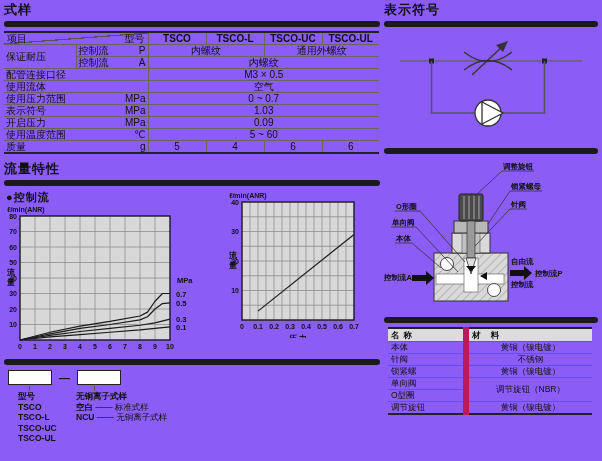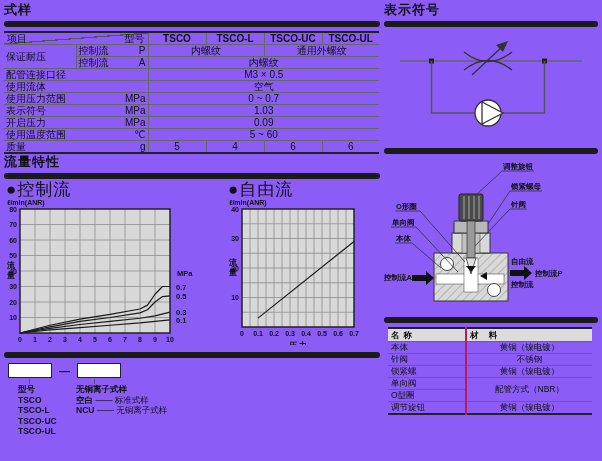--- a/index.html
+++ b/index.html
@@ -19,40 +19,40 @@
   table.spec td.rt{text-align:right;}
   table.spec td.b{font-weight:bold;}
   td.diag{position:relative;background:
     linear-gradient(to bottom right,transparent calc(50% - 0.6px),#555 calc(50% - 0.6px),#555 calc(50% + 0.6px),transparent calc(50% + 0.6px));}
   td.diag .tl{position:absolute;left:3px;top:0;}
   td.diag .br{position:absolute;right:3px;top:0;}
   
   .charts{display:flex;margin:2px 0 0 0;}
   .chart-block{position:relative;}
   .chart-block.second{margin-left:22px;}
-  .chart-head{font-size:17px;font-weight:normal;line-height:14px;margin:0 0 0 2px;letter-spacing:1px;}
+  .chart-head{font-size:11px;font-weight:bold;line-height:14px;margin:0 0 0 2px;letter-spacing:1px;}
   
   .order-diagram{position:relative;margin-top:2px;font-size:8.5px;}
   .order-boxes{display:flex;align-items:center;height:17px;}
   .obox{width:42px;height:13px;border:1.5px solid #222;background:#fff;}
   .obox.first{margin-left:4px;}
   .odash{margin:0 7px;font-weight:bold;font-size:11px;}
   .oconn{position:absolute;width:1px;background:#555;height:5px;top:17px;}
   .order-cols{display:flex;margin-top:5px;}
   .ocol1{margin-left:14px;width:54px;line-height:10.5px;font-weight:bold;}
   .ocol2{margin-left:4px;line-height:10.5px;}
   .ocol2 .hd{font-weight:bold;}
   .ocol2 b{font-weight:bold;text-align:right;}
   
   table.parts{border-collapse:collapse;table-layout:fixed;width:204px;font-size:8.5px;
     border-top:2px solid #222;border-bottom:2px solid #222;margin:3px 0 0 4px;}
   table.parts td{padding:0 3px;height:11px;line-height:11px;white-space:nowrap;}
   table.parts tr.hdr td{background:#dcdcdc;text-align:left;font-weight:bold;height:12px;letter-spacing:4px;}
   table.parts tr+tr td{border-top:1px solid #666;}
-  table.parts td.v{border-left:2px solid #be185d;}
+  table.parts td.v{border-left:6px solid #be185d;}
   table.parts td.mat{text-align:center;}
   svg text{fill:#111;}
 </style>
 </head>
 <body>
 
 <div class="page">
 
   <div class="col-left">
 
@@ -126,21 +126,21 @@
         <td colspan="2">质量</td>
         <td class="rt">g</td>
         <td class="v c">5</td>
         <td class="v c">4</td>
         <td class="v c">6</td>
         <td class="v c">6</td>
       </tr>
     </tbody>
       </table>
 
-    <h2 class="sec" style="">流量特性</h2>
+    <h2 class="sec" style="margin-top:7px;">流量特性</h2>
     <div class="bar"></div>
 
     <div class="charts">
       <div class="chart-block">
         <div class="chart-head">●控制流</div>
         <div><svg width="200" height="148" viewBox="0 0 200 148">
               <rect x="16" y="12" width="150" height="124" fill="#d8d8d8"></rect>
               <line x1="31" y1="12" x2="31" y2="136" stroke="#8f8f8f" stroke-width="0.8"></line>
               <line x1="46" y1="12" x2="46" y2="136" stroke="#8f8f8f" stroke-width="0.8"></line>
               <line x1="61" y1="12" x2="61" y2="136" stroke="#8f8f8f" stroke-width="0.8"></line>
@@ -186,21 +186,20 @@
               <text x="3" y="81" font-size="8" font-weight="bold">量</text>
               <text x="91" y="157" font-size="8" font-weight="bold" text-anchor="middle">针阀回转圈数</text>
               <text x="173" y="78.5" font-size="7.5" font-weight="bold">MPa</text>
               <text x="172" y="92.5" font-size="7.5" font-weight="bold">0.7</text>
               <text x="172" y="101.80000000000001" font-size="7.5" font-weight="bold">0.5</text>
               <text x="172" y="118.075" font-size="7.5" font-weight="bold">0.3</text>
               <text x="172" y="125.825" font-size="7.5" font-weight="bold">0.1</text>
             </svg></div>
       </div>
       <div class="chart-block second">
-        <div class="chart-head">●自由流</div>
         <div><svg width="150" height="148" viewBox="0 0 150 148">
               <rect x="16" y="12" width="112" height="118" fill="#d8d8d8"></rect>
               <line x1="24" y1="12" x2="24" y2="130" stroke="#8f8f8f" stroke-width="0.8"></line>
               <line x1="32" y1="12" x2="32" y2="130" stroke="#8f8f8f" stroke-width="0.8"></line>
               <line x1="40" y1="12" x2="40" y2="130" stroke="#8f8f8f" stroke-width="0.8"></line>
               <line x1="48.00000000000001" y1="12" x2="48.00000000000001" y2="130" stroke="#8f8f8f" stroke-width="0.8"></line>
               <line x1="56" y1="12" x2="56" y2="130" stroke="#8f8f8f" stroke-width="0.8"></line>
               <line x1="64" y1="12" x2="64" y2="130" stroke="#8f8f8f" stroke-width="0.8"></line>
               <line x1="72" y1="12" x2="72" y2="130" stroke="#8f8f8f" stroke-width="0.8"></line>
               <line x1="80" y1="12" x2="80" y2="130" stroke="#8f8f8f" stroke-width="0.8"></line>
@@ -362,21 +361,21 @@
       <tr>
         <td>针阀</td>
         <td class="v mat">不锈钢</td>
       </tr>
       <tr>
         <td>锁紧螺</td>
         <td class="v mat">黄铜（镍电镀）</td>
       </tr>
       <tr>
         <td>单向阀</td>
-        <td class="v mat" rowspan="2">配管方式（NBR）</td>
+        <td class="v mat" rowspan="2">调节旋钮（NBR）</td>
       </tr>
       <tr>
         <td>O型圈</td>
       </tr>
       <tr>
         <td>调节旋钮</td>
         <td class="v mat">黄铜（镍电镀）</td>
       </tr>
     </tbody>
       </table>

